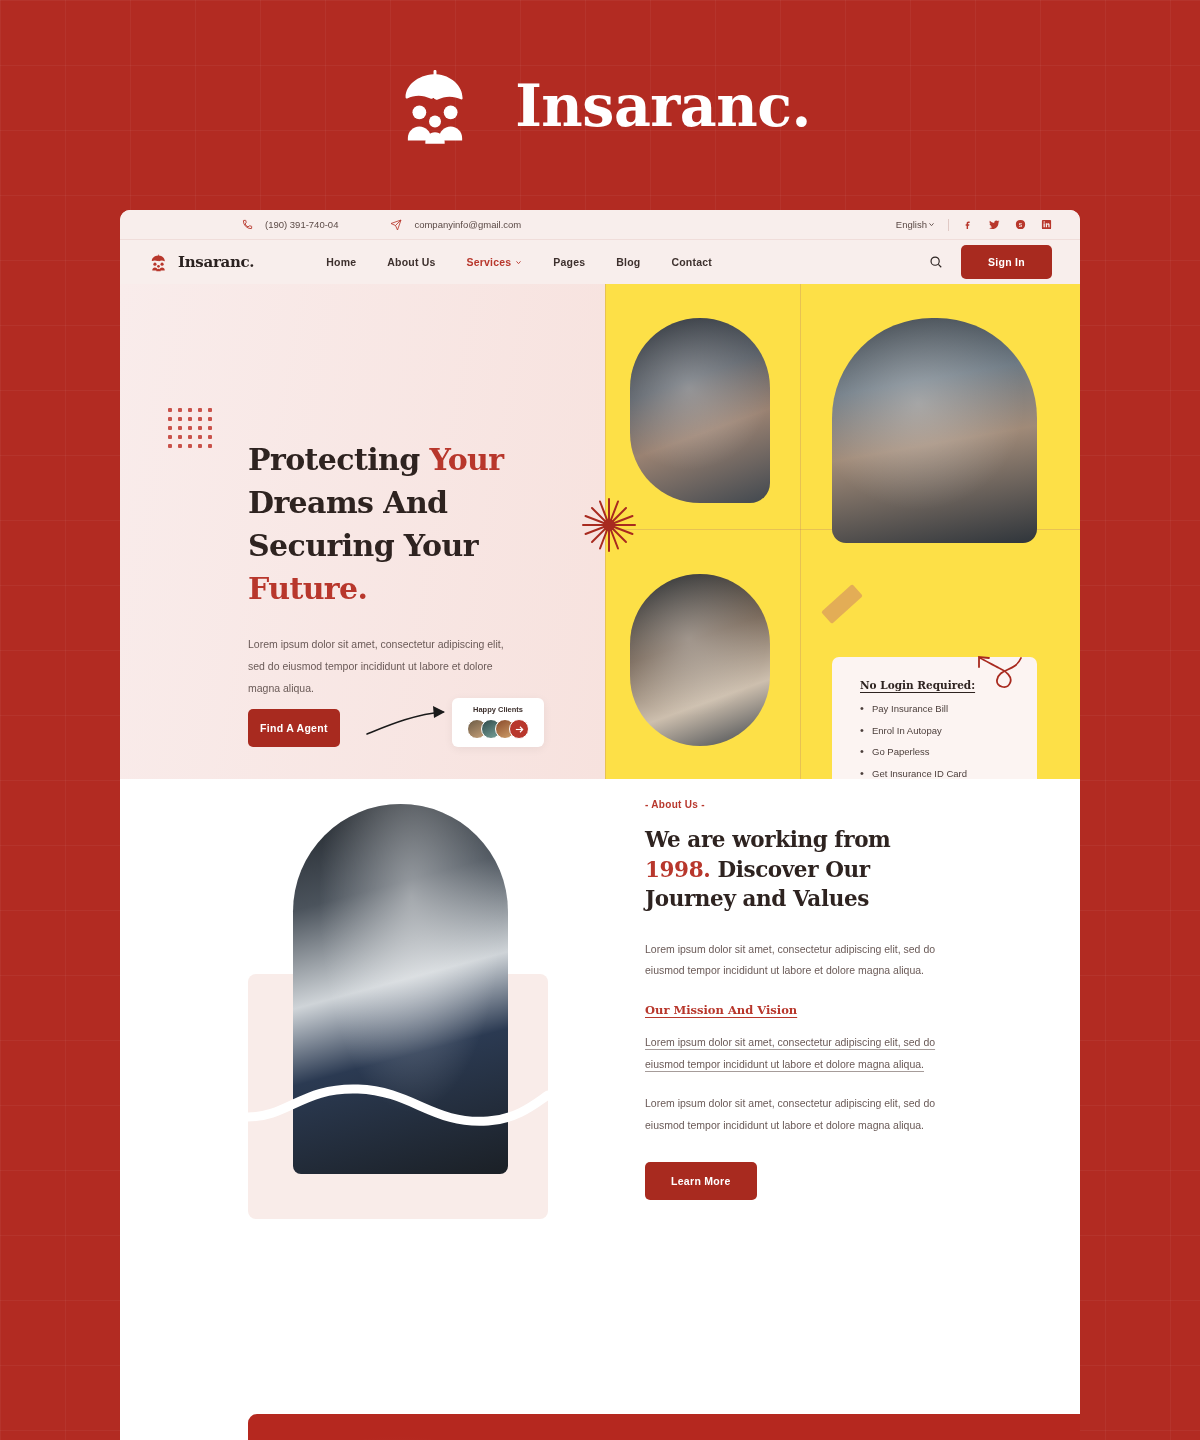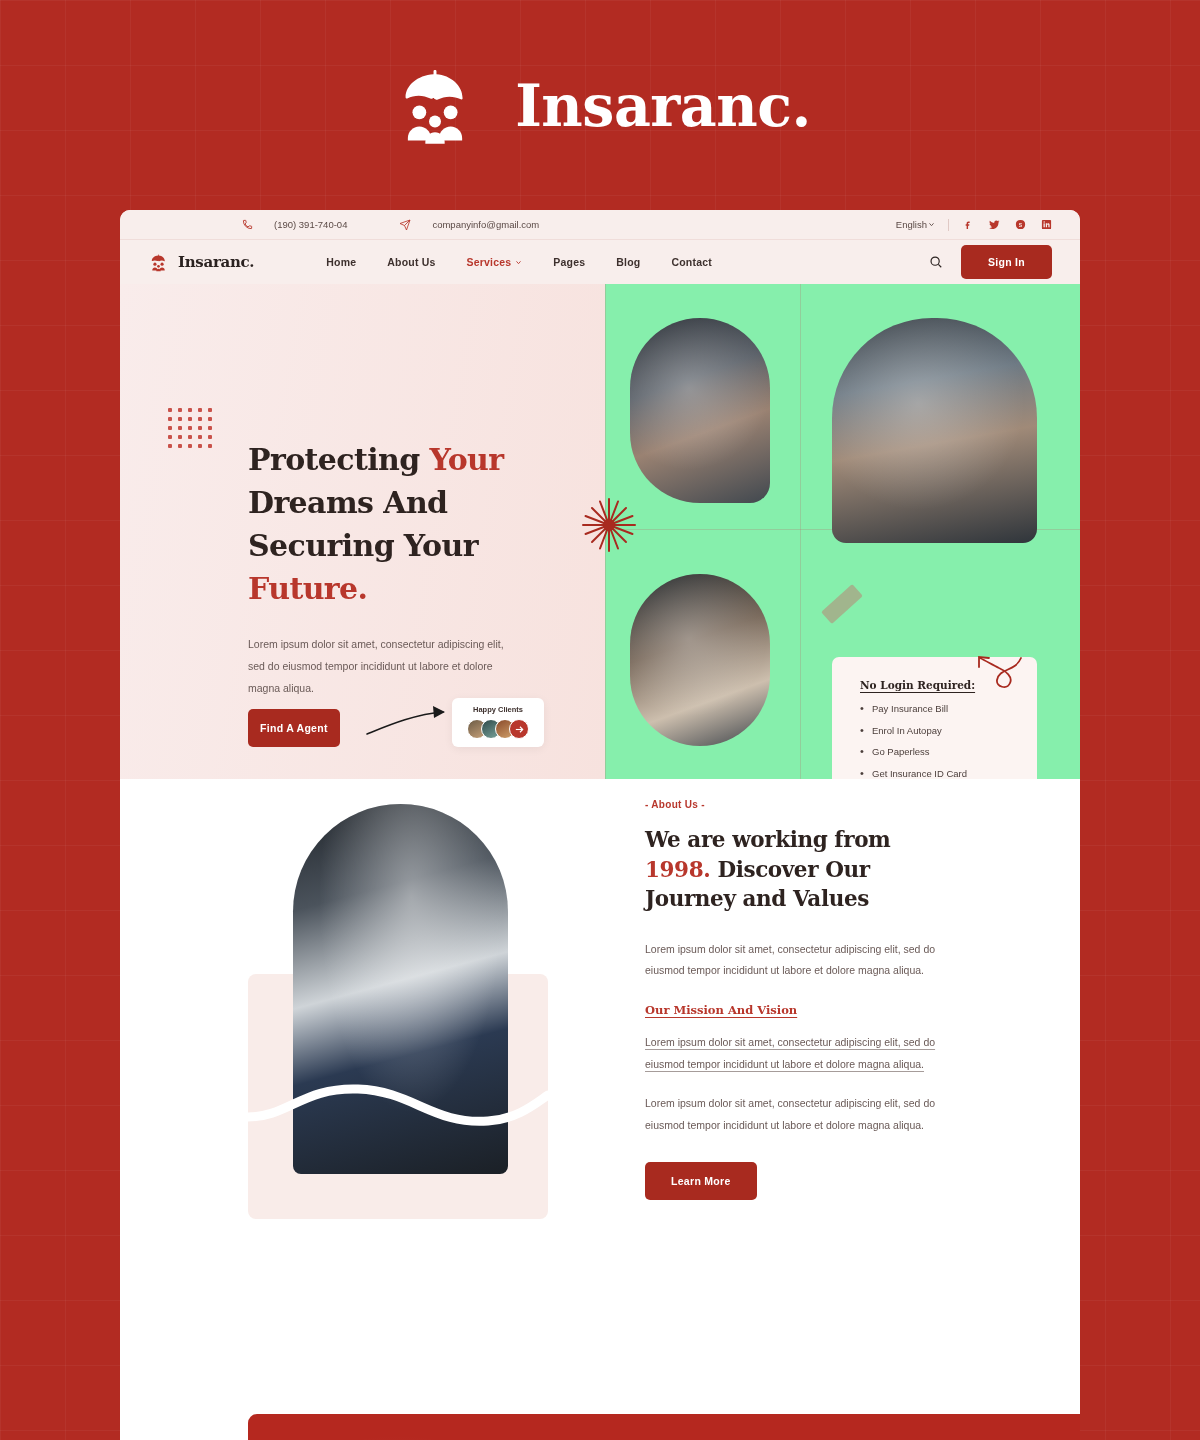--- a/index.html
+++ b/index.html
@@ -44,21 +44,21 @@
   
   .topbar {
     height: 29px;
     background: #f8eeec;
     display: flex;
     align-items: center;
     padding: 0 28px 0 122px;
     font-size: 9.5px;
     color: #5b4a46;
   }
-  .tb-item { display: flex; align-items: center; gap: 21px; }
+  .tb-item { display: flex; align-items: center; gap: 12px; }
   .tb-item + .tb-item { margin-left: 52px; }
   .tb-icon { color: #b8372c; display: flex; }
   .tb-right { margin-left: auto; display: flex; align-items: center; gap: 0; }
   .lang { display: flex; align-items: flex-start; gap: 1px; font-size: 9.5px; color: #5b4a46; }
   .tb-sep { width: 1px; height: 12px; background: #e0c9c5; margin: 0 13px; }
   .social { display: flex; align-items: center; gap: 15px; }
   .social span { color: #b8372c; display: flex; }
 
   
   .navbar {
@@ -84,21 +84,21 @@
   .nav-link.active { color: #b8372c; }
   .nav-right { margin-left: auto; display: flex; align-items: center; gap: 18px; }
   .search-btn { cursor: pointer; display: flex; color: #2b2220; }
   .signin-btn {
     background: #a82a1f; color: #fff; font-size: 10.5px; font-weight: 700;
     padding: 11px 27px; border-radius: 5px; border: none; cursor: pointer;
     letter-spacing: 0.3px; font-family: "Liberation Sans", sans-serif;
   }
 
   
-  .hero { position: relative; height: 495px; background: #86efac; overflow: hidden; }
+  .hero { position: relative; height: 495px; background: #fde047; overflow: hidden; }
   .hero-vline { position: absolute; top: 0; bottom: 0; width: 1px; background: rgba(180,120,112,0.28); }
   .hero-hline { position: absolute; height: 1px; background: rgba(180,120,112,0.28); }
 
   .hero-left { position: absolute; left: 0; top: 0; width: 485px; height: 100%;
                background: linear-gradient(100deg,#f9eceb 0%, #f7e2de 100%); }
   .dots { position: absolute; left: 48px; top: 124px;
           display: grid; grid-template-columns: repeat(5, 5px); gap: 5px; }
   .dots i { width: 4px; height: 4px; background: #c9524a; display: block; border-radius: 1px; }
 
   .hero-title {

